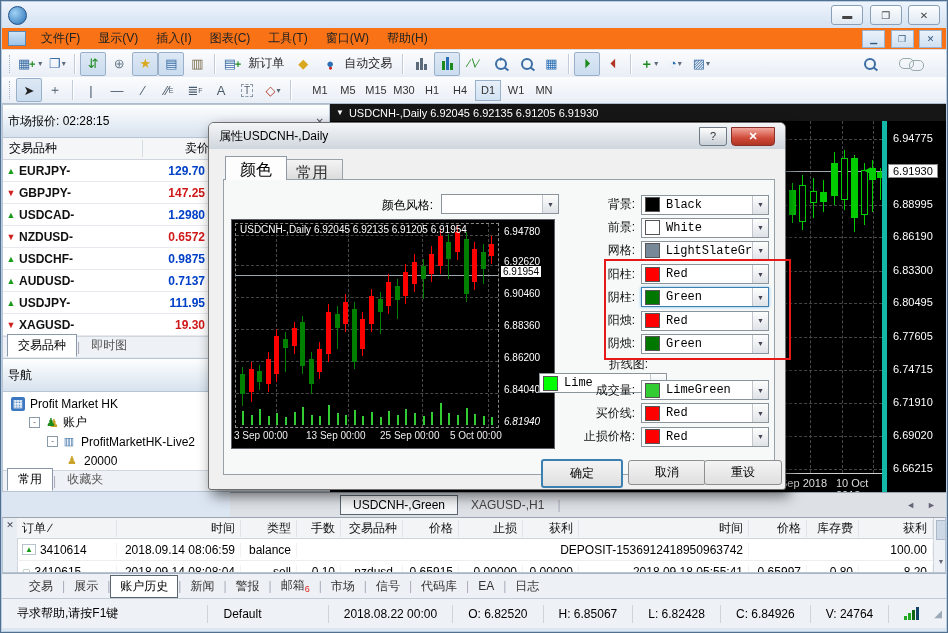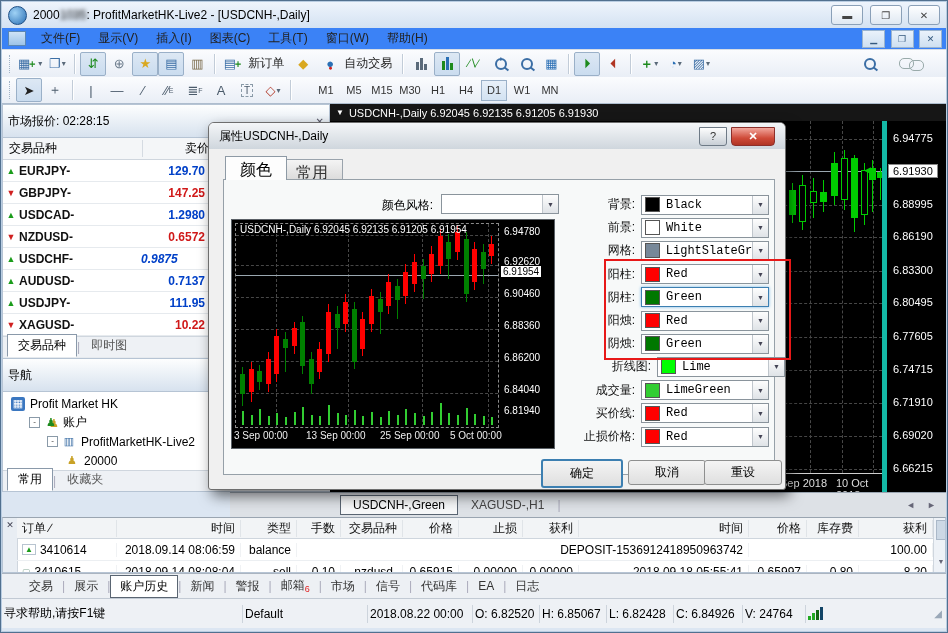--- a/index.html
+++ b/index.html
@@ -12,21 +12,21 @@
 
   
   #titlebar{left:2px;top:2px;width:944px;height:26px;
     background:linear-gradient(#eef4fc,#d4e2f2);display:flex;align-items:center;padding:0 6px;box-sizing:border-box}
   #app-logo{width:17px;height:17px;border-radius:50%;
     background:radial-gradient(circle at 35% 35%,#9fd2f5,#2a6fb5);border:1px solid #1d4f86;margin-right:6px}
   .blur{filter:blur(2px)}
   .wbtn{width:30px;height:18px;border:1px solid #8aa0b8;border-radius:3px;background:linear-gradient(#fdfeff,#dfe8f2);
     display:inline-flex;align-items:center;justify-content:center;font-size:10px;color:#444;margin-left:3px}
   
-  #menubar{left:2px;top:28px;width:944px;height:22px;background:#3b82f6;border-bottom:1px solid #d7dde5;
+  #menubar{left:2px;top:28px;width:944px;height:22px;background:#f97316;border-bottom:1px solid #d7dde5;
     display:flex;align-items:center;padding:0 4px;box-sizing:border-box}
   .mitem{padding:2px 9px;color:#222}
   .micon{width:16px;height:13px;border:1px solid #5b87b4;background:linear-gradient(#cfe3f6,#9cc3e8);margin:0 6px 0 2px}
   .mdibtn{width:21px;height:16px;border:1px solid #9ab4d0;background:linear-gradient(#eaf2fb,#cfe0f1);
     display:inline-flex;align-items:center;justify-content:center;font-size:9px;color:#35597e;margin-left:2px}
   
   .toolbar{left:2px;width:944px;height:27px;background:linear-gradient(#fbfcfe,#e9eef6);
     display:flex;align-items:center;padding:0 4px;box-sizing:border-box}
   #toolbar2{border-bottom:1px solid #aebdce}
   .tsep{width:1px;height:20px;background:#c2ccd8;border-right:1px solid #fff;margin:0 4px}
@@ -113,38 +113,35 @@
   .trow{display:flex;height:21px;align-items:center;border-bottom:1px solid #eceff2}
   .tc{box-sizing:border-box;padding:0 5px;text-align:right;font-size:12px;border-right:1px solid #f0f2f4;white-space:nowrap;overflow:hidden}
   #termtabs{left:2px;top:573px;width:944px;height:25px;background:#edf0f4;border-top:1px solid #aab4c0;
     display:flex;align-items:center;padding-left:18px;box-sizing:border-box}
   .ttab{padding:2px 9px;color:#333;font-size:12px;position:relative}
   .ttab.on{background:#fff;border:1px solid #5a6572;color:#000}
   .badge{color:#e02020;font-size:9px;vertical-align:sub}
   
   #statusbar{left:2px;top:598px;width:944px;height:30px;background:#eef1f5;border-top:1px solid #c2cad4;
     display:flex;align-items:center;box-sizing:border-box;font-size:12px}
-  .sseg{border-left:1px solid #cdd4dc;padding:0 2px;height:18px;display:flex;align-items:center;white-space:nowrap}
+  .sseg{border-left:1px solid #cdd4dc;padding:0 15px;height:18px;display:flex;align-items:center;white-space:nowrap}
   .ic-mag{width:8px;height:8px;border:2px solid #3b6ea5;border-radius:50%;position:relative;display:inline-block}
   .ic-mag::after{content:"";position:absolute;width:5px;height:2px;background:#3b6ea5;left:7px;top:8px;transform:rotate(40deg)}
   .ic-chat{width:13px;height:9px;border:1px solid #9aa;border-radius:5px;display:inline-block}
   .ic-bars{display:inline-flex;align-items:flex-end;gap:1px;height:13px}
   .ic-bars i{display:block;width:3px}
 </style>
 </head>
 <body>
 
 <div class="frame"></div>
 <div class="frame2"></div>
 
 <div id="titlebar" class="abs">
   <div id="app-logo"></div>
-  <span>
-    <span>2000</span><span class="blur">1035</span><span>: ProfitMarketHK-Live2 - [USDCNH-,Daily]</span>
-  </span>
   <span style="margin-left:auto">
     <span class="wbtn">▬</span>
     <span class="wbtn">❐</span>
     <span class="wbtn">✕</span>
   </span>
 </div>
 
 <div id="menubar" class="abs">
   <span class="micon"></span>
   <span id="menu-items" style="display:flex">
@@ -280,21 +277,21 @@
   <span class="tbtn">≣<sub style="font-size:7px">F</sub></span>
   <span class="tbtn">A</span>
   <span class="tbtn">
       <span style="border:1px dashed #8a9aa8;padding:0 2px;font-size:10px">T</span>
     </span>
   <span class="tbtn">
       <span style="color:#b03524">◇</span>
       <span class="drop">▾</span>
     </span>
   <span class="tsep"></span>
-  <span id="tf-group" style="display:flex;margin-left:16px">
+  <span id="tf-group" style="display:flex;margin-left:10px">
       <span class="tf">M1</span>
       <span class="tf">M5</span>
       <span class="tf">M15</span>
       <span class="tf">M30</span>
       <span class="tf">H1</span>
       <span class="tf">H4</span>
       <span class="tf pressed">D1</span>
       <span class="tf">W1</span>
       <span class="tf">MN</span>
     </span>
@@ -326,36 +323,36 @@
         <span class="px up" style="width: 64px; text-align: right;">1.2980</span>
       </div>
       <div class="mwrow">
         <span class="arrow " style="color: rgb(208, 32, 32);">▼</span>
         <span class="sym" style="width: 122px;">NZDUSD-</span>
         <span class="px down" style="width: 64px; text-align: right;">0.6572</span>
       </div>
       <div class="mwrow">
         <span class="arrow " style="color: rgb(26, 156, 26);">▲</span>
         <span class="sym" style="width: 122px;">USDCHF-</span>
-        <span class="px up" style="width: 64px; text-align: left; font-style: italic;">0.9875</span>
+        <span class="px up" style="width: 64px; text-align: right;">0.9875</span>
       </div>
       <div class="mwrow">
         <span class="arrow " style="color: rgb(26, 156, 26);">▲</span>
         <span class="sym" style="width: 122px;">AUDUSD-</span>
         <span class="px up" style="width: 64px; text-align: right;">0.7137</span>
       </div>
       <div class="mwrow">
         <span class="arrow " style="color: rgb(26, 156, 26);">▲</span>
         <span class="sym" style="width: 122px;">USDJPY-</span>
         <span class="px up" style="width: 64px; text-align: right;">111.95</span>
       </div>
       <div class="mwrow">
         <span class="arrow " style="color: rgb(208, 32, 32);">▼</span>
         <span class="sym" style="width: 122px;">XAGUSD-</span>
-        <span class="px down" style="width: 64px; text-align: right;">10.22</span>
+        <span class="px down" style="width: 64px; text-align: right;">19.30</span>
       </div>
       <div class="mwrow sel">
         <span class="arrow " style="color: rgb(26, 156, 26);">▲</span>
         <span class="sym" style="width: 122px;">XAUUSD-</span>
         <span class="px up" style="width: 64px; text-align: right;">1226.6</span>
       </div>
     </div>
   <div class="ptabs abs" style="left:0;bottom:0;width:326px" id="mw-tabs">
       <span class="ptab on">交易品种</span>
       <span class="tabsep">|</span>
@@ -594,21 +591,21 @@
         <div class="abs" style="left: 255px; top: 193px; width: 2px; height: 8px; background: rgb(50, 205, 50);"></div>
       </div>
     <div class="abs" style="left:8px;top:4px;color:#fff;font-size:10px;z-index:5">USDCNH-,Daily  6.92045 6.92135 6.91205 6.91954</div>
   <span class="pv-price" style="top: 6px;">6.94780</span>
       <span class="pv-price" style="top: 36px;">6.92620</span>
       <span class="pv-pricebox" style="top: 46px;">6.91954</span>
       <span class="pv-price" style="top: 68px;">6.90460</span>
       <span class="pv-price" style="top: 100px;">6.88360</span>
       <span class="pv-price" style="top: 132px;">6.86200</span>
       <span class="pv-price" style="top: 164px;">6.84040</span>
-      <span class="pv-price" style="top: 185px;">6.81940</span>
+      <span class="pv-price" style="top: 196px; font-style: italic;">6.81940</span>
       <span class="pv-x" style="left: 2px;">3 Sep 00:00</span>
       <span class="pv-x" style="left: 74px;">13 Sep 00:00</span>
       <span class="pv-x" style="left: 148px;">25 Sep 00:00</span>
       <span class="pv-x" style="left: 218px;">5 Oct 00:00</span>
     </div>
 
   <div id="settings">
       <div class="setrow" style="left: 330px; top: 71px;">
         <span class="setlabel">背景:</span>
         <div class="combo">
@@ -658,21 +655,21 @@
         </div>
       </div>
       <div class="setrow" style="left: 330px; top: 210.2px;">
         <span class="setlabel">阴烛:</span>
         <div class="combo">
           <span class="swatch" style="background: rgb(0, 120, 0);"></span>
           <span class="cval">Green</span>
           <span class="cbtn">▼</span>
         </div>
       </div>
-      <div class="setrow" style="left: 346px; top: 233.4px;">
+      <div class="setrow" style="left: 330px; top: 233.4px; flex-direction: column;">
         <span class="setlabel">折线图:</span>
         <div class="combo">
           <span class="swatch" style="background: rgb(0, 255, 0);"></span>
           <span class="cval">Lime</span>
           <span class="cbtn">▼</span>
         </div>
       </div>
       <div class="setrow" style="left: 330px; top: 256.6px;">
         <span class="setlabel">成交量:</span>
         <div class="combo">

